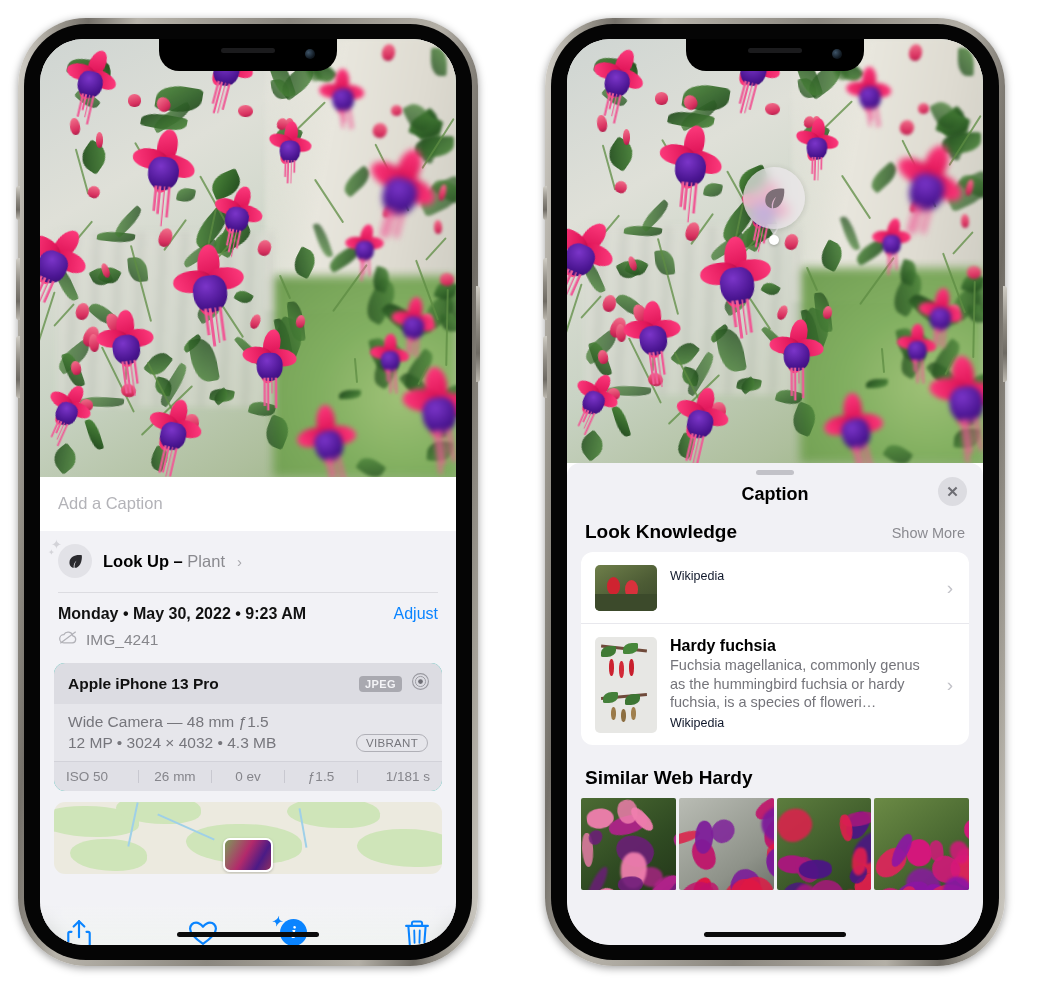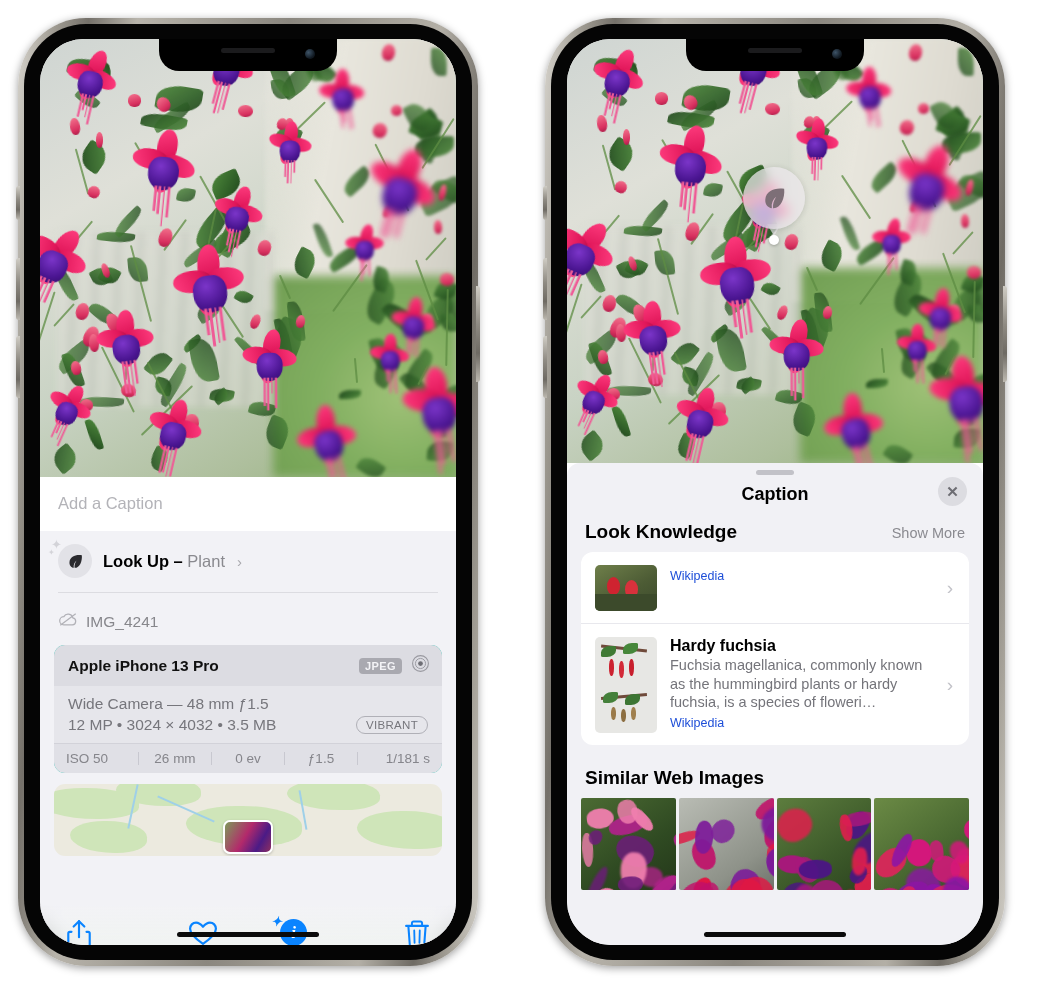--- a/index.html
+++ b/index.html
@@ -215,21 +215,21 @@
   .sec-more { font-size: 14.5px; color: #8a8a90; }
   .know-card { margin: 0 14px; background: #fff; border-radius: 12px; overflow: hidden; }
   .know-row { display: flex; gap: 13px; padding: 13px 12px 12px 14px; align-items: flex-start; }
   .know-row + .know-row { border-top: 1px solid #e8e8ed; }
   .thumb { flex: none; border-radius: 5px; overflow: hidden; position: relative; }
   .thumb.a { width: 62px; height: 46px; background: linear-gradient(150deg,#6f7f4a,#4d5c35 55%,#3d4a2c); }
   .thumb.b { width: 62px; height: 96px; background: #e7e7e4; }
   .know-body { flex: 1; min-width: 0; }
   .know-name { font-size: 16px; font-weight: 700; color: #000; margin-bottom: 1px; }
   .know-desc { font-size: 14.5px; line-height: 1.28; color: #74747a; }
-  .know-src { font-size: 12.5px; color: #1d4ed8; margin-top: 4px; }
+  .know-src { font-size: 12.5px; color: #0f172a; margin-top: 4px; }
   .know-chev { align-self: center; color: #c2c2c8; font-size: 19px; flex: none; padding-right: 4px; }
   .simg-strip { display: flex; gap: 3px; padding: 0 14px; }
   .simg { flex: 1; height: 92px; border-radius: 2px; overflow: hidden; position: relative; }
 </style>
 </head>
 <body>
 
 <div class="stage">
 
   <div class="phone left">
@@ -603,20 +603,24 @@
           </div>
           <div class="lookup-text">
             <span>Look Up</span><span> – </span><span class="subj">Plant</span>
           </div>
           <span class="chev-sm">›</span>
         </div>
 
         <div class="divider"></div>
 
         <div class="date-block">
+          <div class="date-line">
+            <div class="date-txt">Monday • May 30, 2022 • 9:23 AM</div>
+            <div class="adjust" style="color:#0a84ff">Adjust</div>
+          </div>
           <div class="file-line">
             <span>
               <svg width="20" height="15" viewBox="0 0 26 18" aria-hidden="true">
                 <path d="M7.5 16h11.2a4.6 4.6 0 0 0 .6-9.1A6.3 6.3 0 0 0 7.6 5.3 4.7 4.7 0 0 0 7.5 16z" fill="none" stroke="#b1b1b7" stroke-width="1.6"></path>
                 <line x1="3" y1="16.5" x2="23" y2="1.5" stroke="#b1b1b7" stroke-width="1.6"></line>
               </svg>
             </span>
             <span class="file-name">IMG_4241</span>
           </div>
         </div>
@@ -631,21 +635,21 @@
                   <circle cx="12" cy="12" r="10" fill="none" stroke="#9a9aa1" stroke-width="1.4"></circle>
                   <circle cx="12" cy="12" r="6.4" fill="none" stroke="#9a9aa1" stroke-width="1.2"></circle>
                   <circle cx="12" cy="12" r="3" fill="#6e6e75"></circle>
                 </svg>
               </span>
             </div>
           </div>
           <div class="exif-body">
             <div class="exif-l1">Wide Camera — 48 mm ƒ1.5</div>
             <div class="exif-l2row">
-              <div class="exif-l2">12 MP • 3024 × 4032 • 3.5 MB</div>
+              <div class="exif-l2">12 MP • 3024 × 4032 • 4.3 MB</div>
               <span class="vibrant">VIBRANT</span>
             </div>
           </div>
           <div class="exif-foot">
             <span>ISO 50</span>
             <i class="vbar"></i>
             <span>26 mm</span>
             <i class="vbar"></i>
             <span>0 ev</span>
             <i class="vbar"></i>
@@ -1102,29 +1106,29 @@
               <div style="position:absolute;left:34px;top:22px;width:5px;height:17px;border-radius:45%;background:#c81f2d"></div>
               <div style="position:absolute;left:6px;top:58px;width:46px;height:3px;background:#6f4a3a;transform:rotate(-5deg)"></div>
               <div style="position:absolute;left:8px;top:55px;width:15px;height:11px;border-radius:60% 12%;background:#44803a"></div>
               <div style="position:absolute;left:30px;top:57px;width:15px;height:11px;border-radius:60% 12%;background:#3c7533"></div>
               <div style="position:absolute;left:16px;top:70px;width:5px;height:13px;border-radius:45%;background:#9a7a4a"></div>
               <div style="position:absolute;left:26px;top:72px;width:5px;height:13px;border-radius:45%;background:#8d6f42"></div>
               <div style="position:absolute;left:36px;top:70px;width:5px;height:13px;border-radius:45%;background:#a0804e"></div>
             </div>
             <div class="know-body">
               <div class="know-name">Hardy fuchsia</div>
-              <div class="know-desc">Fuchsia magellanica, commonly known as the hummingbird plants or hardy fuchsia, is a species of floweri…</div>
+              <div class="know-desc">Fuchsia magellanica, commonly genus as the hummingbird fuchsia or hardy fuchsia, is a species of floweri…</div>
               <div class="know-src">Wikipedia</div>
             </div>
             <div class="know-chev">›</div>
           </div>
         </div>
 
         <div class="sec-head" style="padding-top:22px">
-          <div class="sec-title">Similar Web Images</div>
+          <div class="sec-title">Similar Web Hardy</div>
         </div>
 
         <div class="simg-strip">
           <div class="simg s1" style="background: linear-gradient(145deg, rgb(76, 107, 51), rgb(47, 74, 34) 60%, rgb(36, 56, 26));">
               <div style="position: absolute; left: 0.704373%; top: 38.4009%; width: 11.1645px; height: 33.9833px; border-radius: 50% 50% 45% 45%; background: rgb(240, 127, 174); transform: rotate(176.585deg); opacity: 0.793919; filter: blur(0.37417px);"></div>
               <div style="position: absolute; left: 97.8245%; top: 36.6765%; width: 15.8138px; height: 16.2524px; border-radius: 50% 50% 45% 45%; background: rgb(176, 34, 138); transform: rotate(170.905deg); opacity: 0.971139; filter: blur(0.126389px);"></div>
               <div style="position: absolute; left: 11.5472%; top: 73.0174%; width: 10.8956px; height: 37.9943px; border-radius: 50% 50% 45% 45%; background: rgb(109, 28, 122); transform: rotate(26.6708deg); opacity: 0.814763; filter: blur(0.811115px);"></div>
               <div style="position: absolute; left: 9.54411%; top: 7.89786%; width: 20.214px; height: 27.4056px; border-radius: 50% 50% 45% 45%; background: rgb(240, 127, 174); transform: rotate(84.9239deg); opacity: 0.949048; filter: blur(0.579773px);"></div>
               <div style="position: absolute; left: 39.9421%; top: 7.1535%; width: 17.5074px; height: 39.3906px; border-radius: 50% 50% 45% 45%; background: rgb(176, 34, 138); transform: rotate(74.7699deg); opacity: 0.937974; filter: blur(0.521066px);"></div>
               <div style="position: absolute; left: 41.0804%; top: 37.4711%; width: 30.0054px; height: 38.1421px; border-radius: 50% 50% 45% 45%; background: rgb(109, 28, 122); transform: rotate(289.729deg); opacity: 0.853699; filter: blur(0.324783px);"></div>

